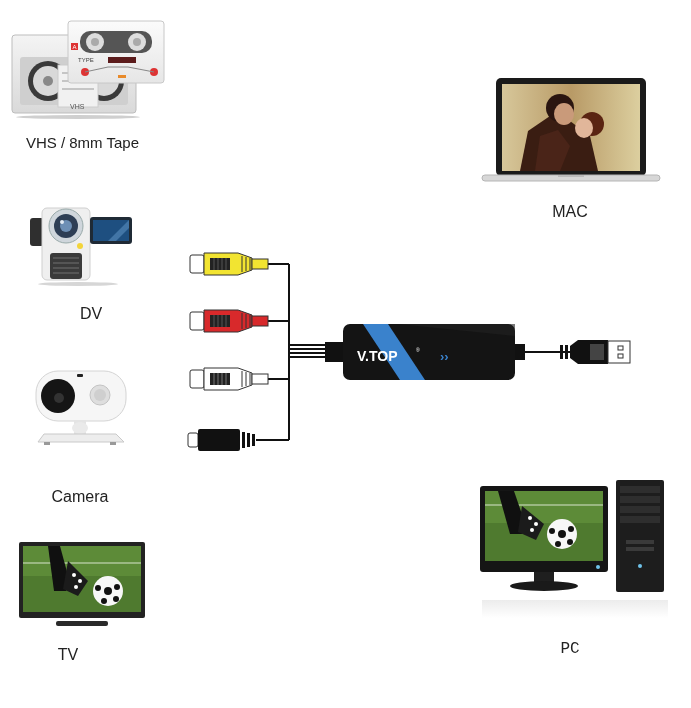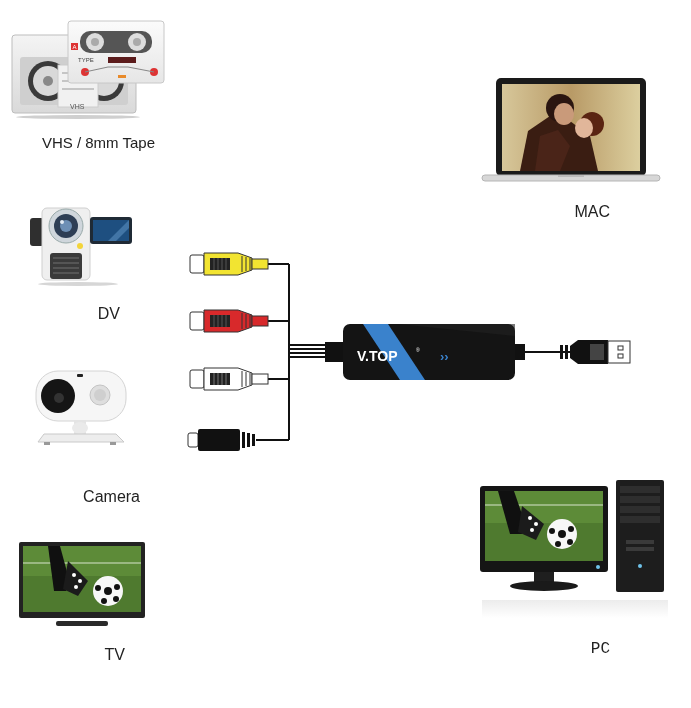--- a/index.html
+++ b/index.html
@@ -1,18 +1,18 @@
 <!DOCTYPE html>
 <html><head>
 <meta charset="utf-8">
 <style>
   html, body { margin:0; padding:0; background:#ffffff; }
   body { width:691px; height:708px; position:relative; overflow:hidden; font-family:"Liberation Sans", sans-serif; }
   .abs { position:absolute; }
-  .label { position:absolute; color:#222; font-family:"Liberation Sans", sans-serif; text-align:right; white-space:nowrap; }
+  .label { position:absolute; color:#222; font-family:"Liberation Sans", sans-serif; text-align:center; white-space:nowrap; }
   .lbl-small { font-size:15px; }
   .lbl-big { font-size:16px; }
   svg { display:block; }
 </style>
 </head>
 <body>
 
 <div class="abs" style="left:8px; top:15px; width:160px; height:105px;">
   <svg width="160" height="105" viewBox="0 0 160 105">
     <defs>
@@ -71,21 +71,21 @@
         <rect x="25" y="64" width="26" height="2"></rect>
       <rect x="25" y="69" width="26" height="2"></rect>
         <rect x="25" y="74" width="26" height="2"></rect>
     </g>
     <rect x="62" y="19" width="42" height="27" rx="3" fill="#1f2a35"></rect>
     <rect x="65" y="22" width="36" height="21" fill="#1e4f80"></rect>
     <polygon points="80,43 101,22 101,30 88,43" fill="#5a8fc0" opacity="0.6"></polygon>
     <ellipse cx="50" cy="86" rx="40" ry="2" fill="#d6d6d6"></ellipse>
   </svg>
 </div>
-<div class="label lbl-big" style="left:40px; top:305px; width:80px;">DV</div>
+<div class="label lbl-big" style="left:51px; top:305px; width:80px;">DV</div>
 
 <div class="abs" style="left:30px; top:368px; width:100px; height:82px;">
   <svg width="100" height="82" viewBox="0 0 100 82">
     <rect x="6" y="3" width="90" height="50" rx="22" fill="#f6f6f6" stroke="#d4d4d4"></rect>
     <circle cx="28" cy="28" r="17" fill="#151515"></circle>
     <circle cx="29" cy="30" r="5" fill="#333"></circle>
     <circle cx="70" cy="27" r="10" fill="#dedede" stroke="#c3c3c3"></circle>
     <circle cx="70" cy="27" r="6" fill="#cfcfcf"></circle>
     <rect x="47" y="6" width="6" height="3" rx="1" fill="#222"></rect>
     <rect x="44" y="52" width="12" height="14" fill="#e4e4e4"></rect>
@@ -110,21 +110,21 @@
       <circle cx="58" cy="46" r="2" fill="#fff"></circle>
     <circle cx="90" cy="50" r="15" fill="#f7f7f7"></circle>
     <circle cx="90" cy="50" r="4" fill="#111"></circle>
       <circle cx="80" cy="47" r="3" fill="#111"></circle>
       <circle cx="99" cy="46" r="3" fill="#111"></circle>
       <circle cx="86" cy="60" r="3" fill="#111"></circle>
       <circle cx="98" cy="58" r="3" fill="#111"></circle>
     <rect x="38" y="80" width="52" height="5" rx="2" fill="#2a2a2a"></rect>
   </svg>
 </div>
-<div class="label lbl-big" style="left:45px; top:646px; width:80px;">TV</div>
+<div class="label lbl-big" style="left:28px; top:646px; width:80px;">TV</div>
 
 <div class="abs" style="left:480px; top:76px; width:182px; height:110px;">
   <svg width="182" height="110" viewBox="0 0 182 110">
     <defs>
       <linearGradient id="macbg" x1="0" y1="0" x2="1" y2="0">
         <stop offset="0" stop-color="#d7c79a"></stop>
           <stop offset="0.5" stop-color="#b89a66"></stop>
           <stop offset="1" stop-color="#dccf9f"></stop>
       </linearGradient>
     </defs>

